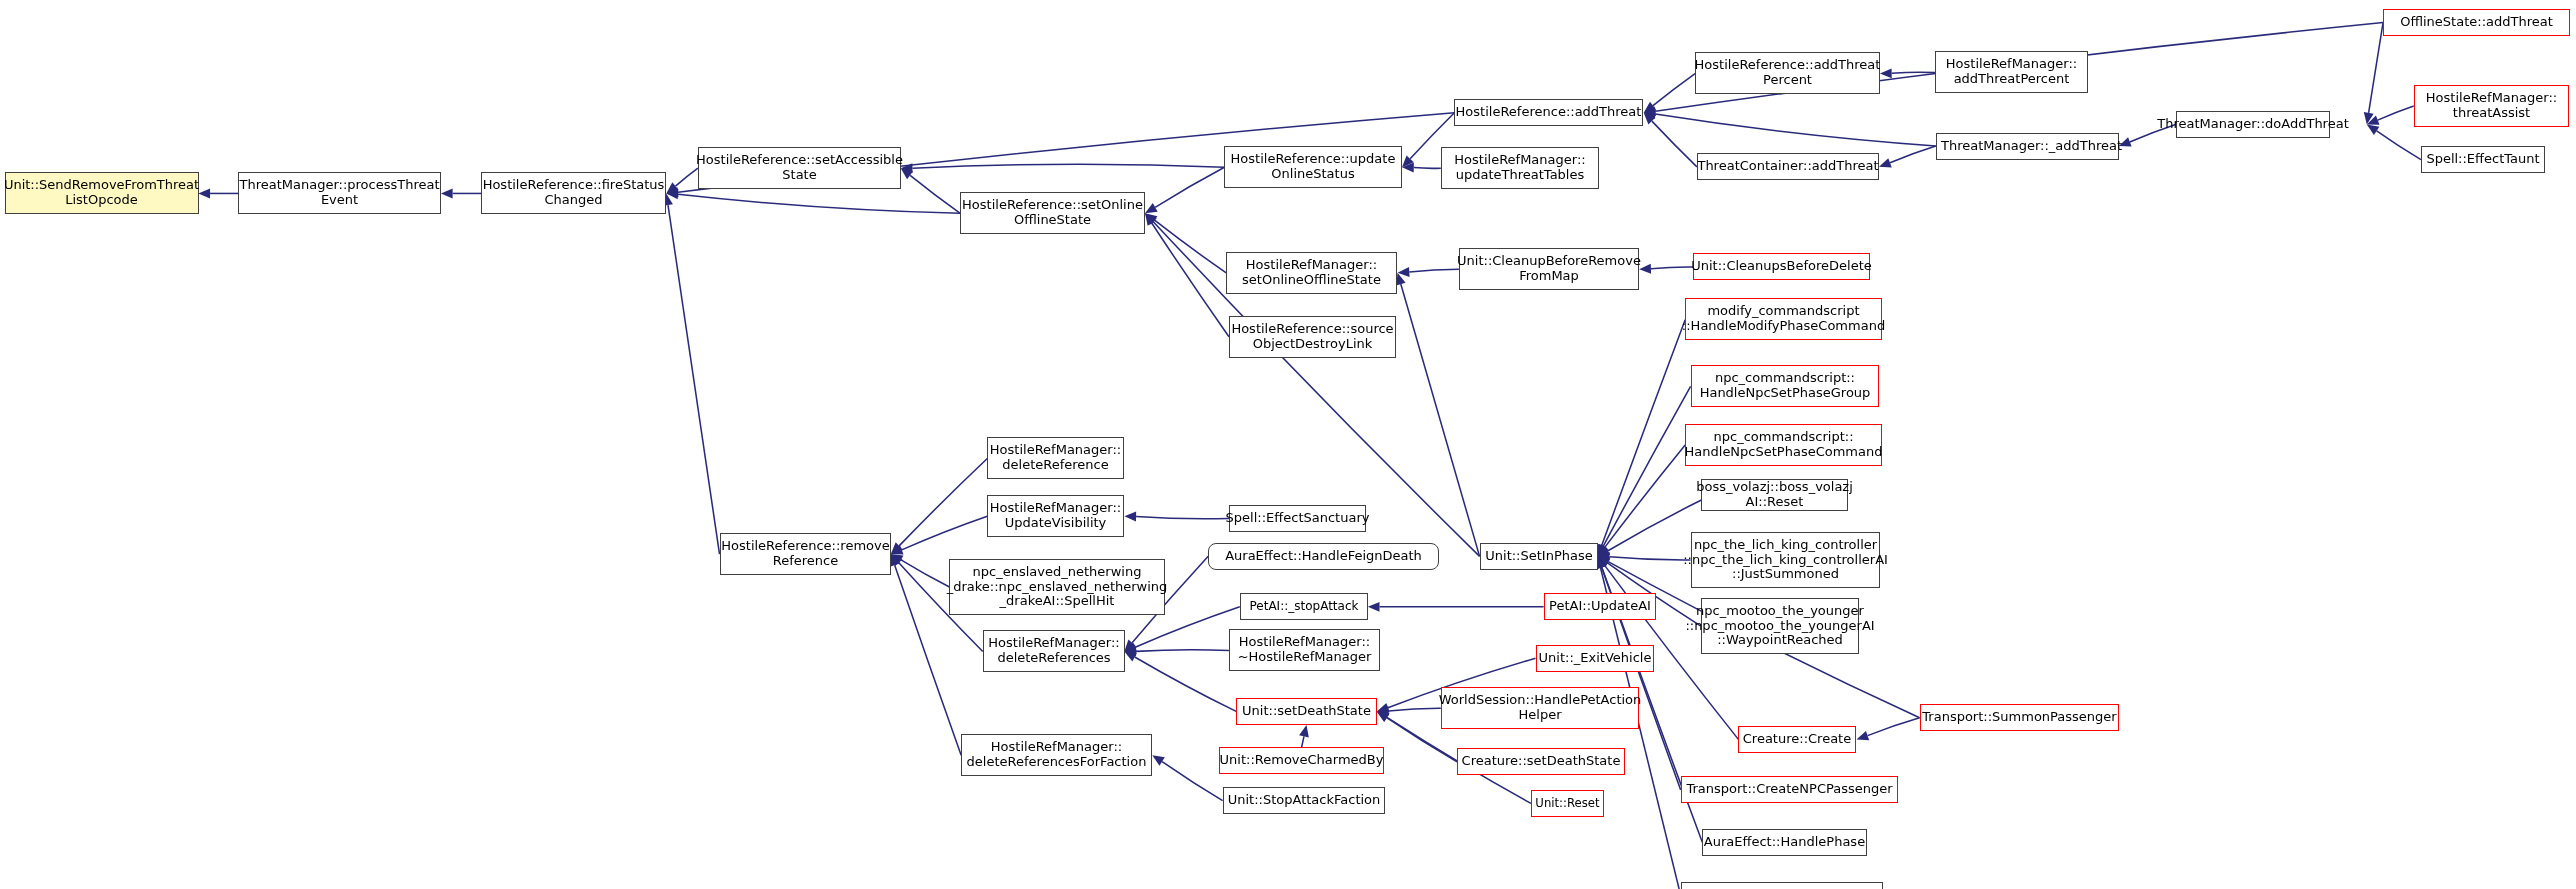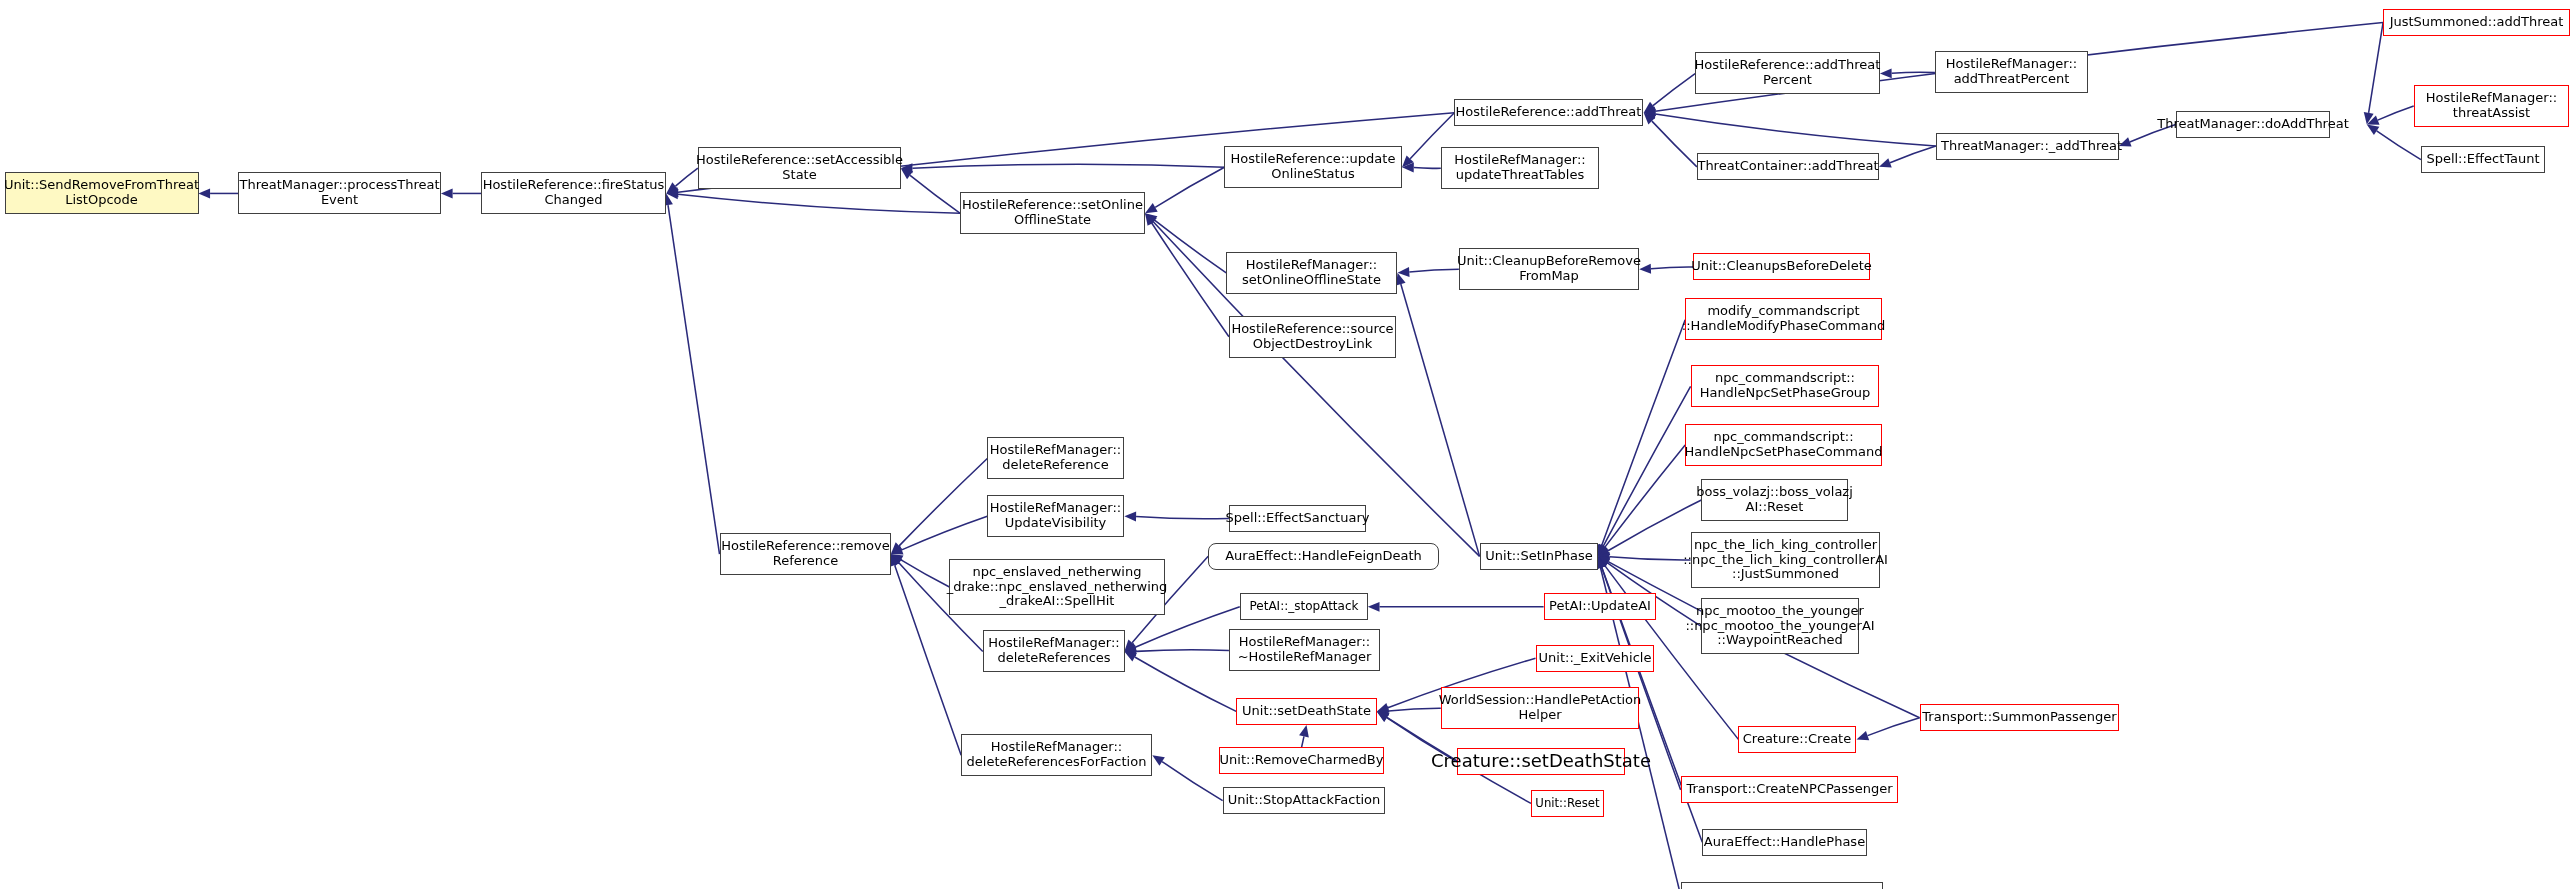--- a/index.html
+++ b/index.html
@@ -166,21 +166,21 @@
       <div class="node n-black" style="left: 1697px; top: 153px; width: 182px; height: 27px; font-size: 13px;">
         <span>ThreatContainer::addThreat</span>
       </div>
       <div class="node n-black" style="left: 1936px; top: 133px; width: 183px; height: 27px; font-size: 13px; padding-left: 8px;">
         <span>ThreatManager::_addThreat</span>
       </div>
       <div class="node n-black" style="left: 2176px; top: 111px; width: 154px; height: 27px; font-size: 13px;">
         <span>ThreatManager::doAddThreat</span>
       </div>
       <div class="node n-red" style="left: 2383px; top: 9px; width: 187px; height: 27px; font-size: 13px;">
-        <span>JustSummoned::addThreat</span>
+        <span>OfflineState::addThreat</span>
       </div>
       <div class="node n-red" style="left: 2414px; top: 85px; width: 155px; height: 42px; font-size: 13px;">
         <span>HostileRefManager::<br>threatAssist</span>
       </div>
       <div class="node n-black" style="left: 2421px; top: 146px; width: 124px; height: 27px; font-size: 13px;">
         <span>Spell::EffectTaunt</span>
       </div>
       <div class="node n-black" style="left: 1226px; top: 252px; width: 171px; height: 42px; font-size: 13px;">
         <span>HostileRefManager::<br>setOnlineOfflineState</span>
       </div>
@@ -195,21 +195,21 @@
       </div>
       <div class="node n-red" style="left: 1685px; top: 298px; width: 197px; height: 42px; font-size: 13px;">
         <span>modify_commandscript<br>::HandleModifyPhaseCommand</span>
       </div>
       <div class="node n-red" style="left: 1691px; top: 365px; width: 188px; height: 42px; font-size: 13px;">
         <span>npc_commandscript::<br>HandleNpcSetPhaseGroup</span>
       </div>
       <div class="node n-red" style="left: 1685px; top: 424px; width: 197px; height: 42px; font-size: 13px;">
         <span>npc_commandscript::<br>HandleNpcSetPhaseCommand</span>
       </div>
-      <div class="node n-black" style="left: 1701px; top: 479px; width: 147px; height: 42px; font-size: 13px;">
+      <div class="node n-black" style="left: 1701px; top: 479px; width: 147px; height: 32px; font-size: 13px;">
         <span>boss_volazj::boss_volazj<br>AI::Reset</span>
       </div>
       <div class="node n-black" style="left: 1691px; top: 532px; width: 189px; height: 56px; font-size: 13px;">
         <span>npc_the_lich_king_controller<br>::npc_the_lich_king_controllerAI<br>::JustSummoned</span>
       </div>
       <div class="node n-black" style="left: 1701px; top: 598px; width: 158px; height: 56px; font-size: 13px;">
         <span>npc_mootoo_the_younger<br>::npc_mootoo_the_youngerAI<br>::WaypointReached</span>
       </div>
       <div class="node n-black" style="left: 1480px; top: 543px; width: 118px; height: 27px; font-size: 13px;">
         <span>Unit::SetInPhase</span>
@@ -252,21 +252,21 @@
       </div>
       <div class="node n-red" style="left: 1441px; top: 687px; width: 198px; height: 42px; font-size: 13px;">
         <span>WorldSession::HandlePetAction<br>Helper</span>
       </div>
       <div class="node n-black" style="left: 961px; top: 734px; width: 191px; height: 42px; font-size: 13px;">
         <span>HostileRefManager::<br>deleteReferencesForFaction</span>
       </div>
       <div class="node n-red" style="left: 1219px; top: 747px; width: 165px; height: 27px; font-size: 13px;">
         <span>Unit::RemoveCharmedBy</span>
       </div>
-      <div class="node n-red" style="left: 1457px; top: 748px; width: 168px; height: 27px; font-size: 18px;">
+      <div class="node n-red" style="left: 1457px; top: 748px; width: 168px; height: 27px; font-size: 13px;">
         <span>Creature::setDeathState</span>
       </div>
       <div class="node n-black" style="left: 1223px; top: 787px; width: 162px; height: 27px; font-size: 13px;">
         <span>Unit::StopAttackFaction</span>
       </div>
       <div class="node n-red" style="left: 1531px; top: 790px; width: 73px; height: 27px; font-size: 11.7px;">
         <span>Unit::Reset</span>
       </div>
       <div class="node n-red" style="left: 1738px; top: 726px; width: 118px; height: 27px; font-size: 13px;">
         <span>Creature::Create</span>

